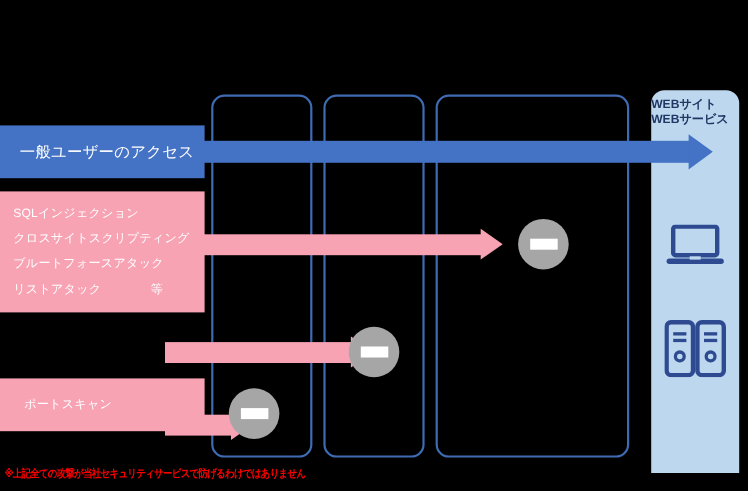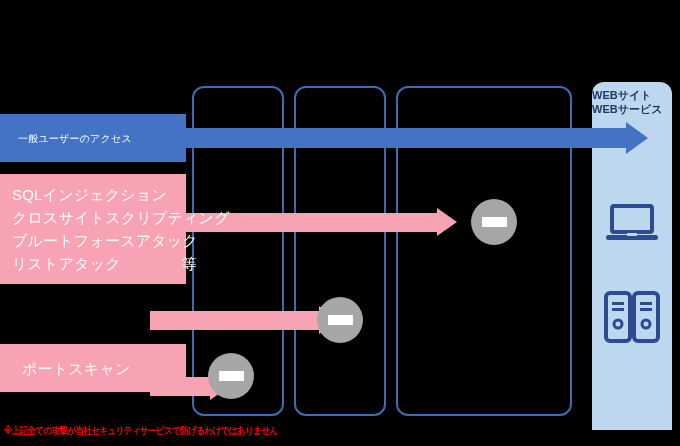--- a/index.html
+++ b/index.html
@@ -58,28 +58,28 @@
     position: absolute;
     background: #f7a3b4;
     color: #ffffff;
     box-sizing: border-box;
     display: flex;
     flex-direction: column;
     justify-content: center;
   }
   .callout.blue { background: #4472c4; }
   .callout-line {
-    font-size: 15px;
+    font-size: 11px;
     line-height: 23px;
     padding-left: 12px;
     white-space: pre;
     letter-spacing: 0.2px;
   }
   .callout.blue .callout-line {
-    font-size: 10px;
+    font-size: 14px;
     padding-left: 18px;
     font-weight: 400;
   }
 
   .c-user   { left: 0px; top: 114px; width: 186px; height: 48px; }
   .c-web    { left: 0px; top: 174px; width: 186px; height: 110px; }
   .c-os     { left: 0px; top: 296px; width: 186px; height: 48px; }
   .c-port   { left: 0px; top: 344px; width: 186px; height: 48px; }
   .c-os .callout-line,
   .c-port .callout-line { padding-left: 22px; }

